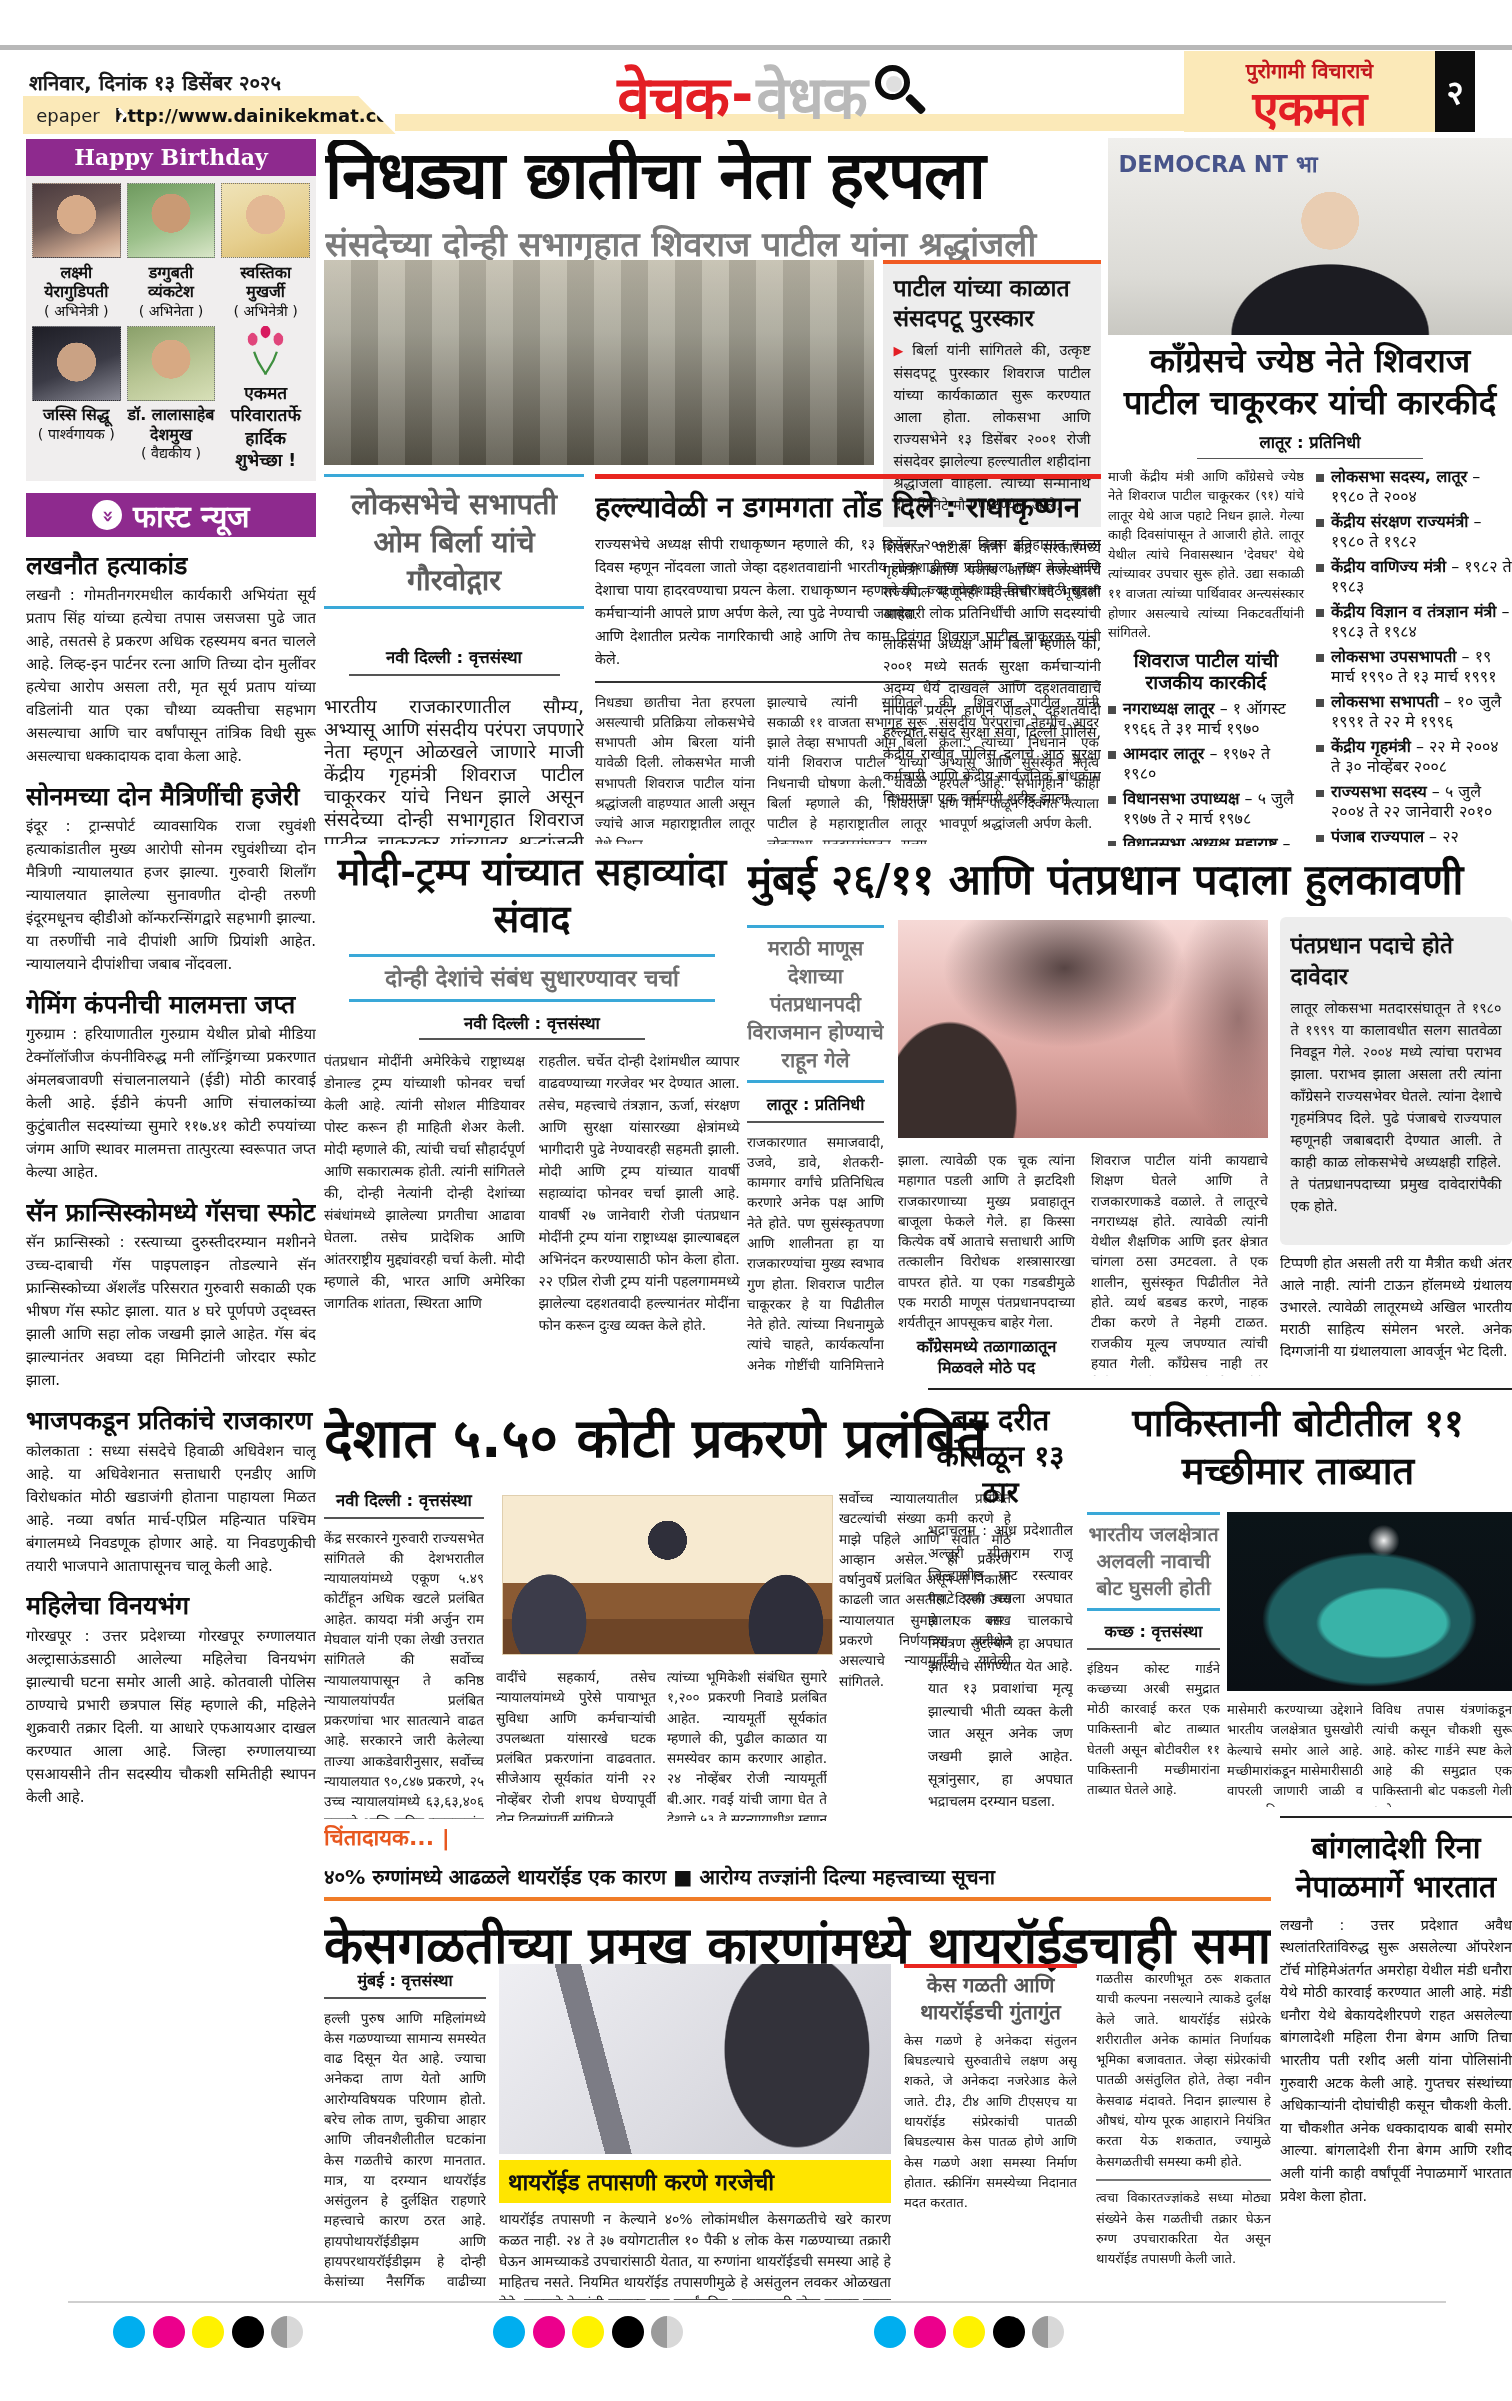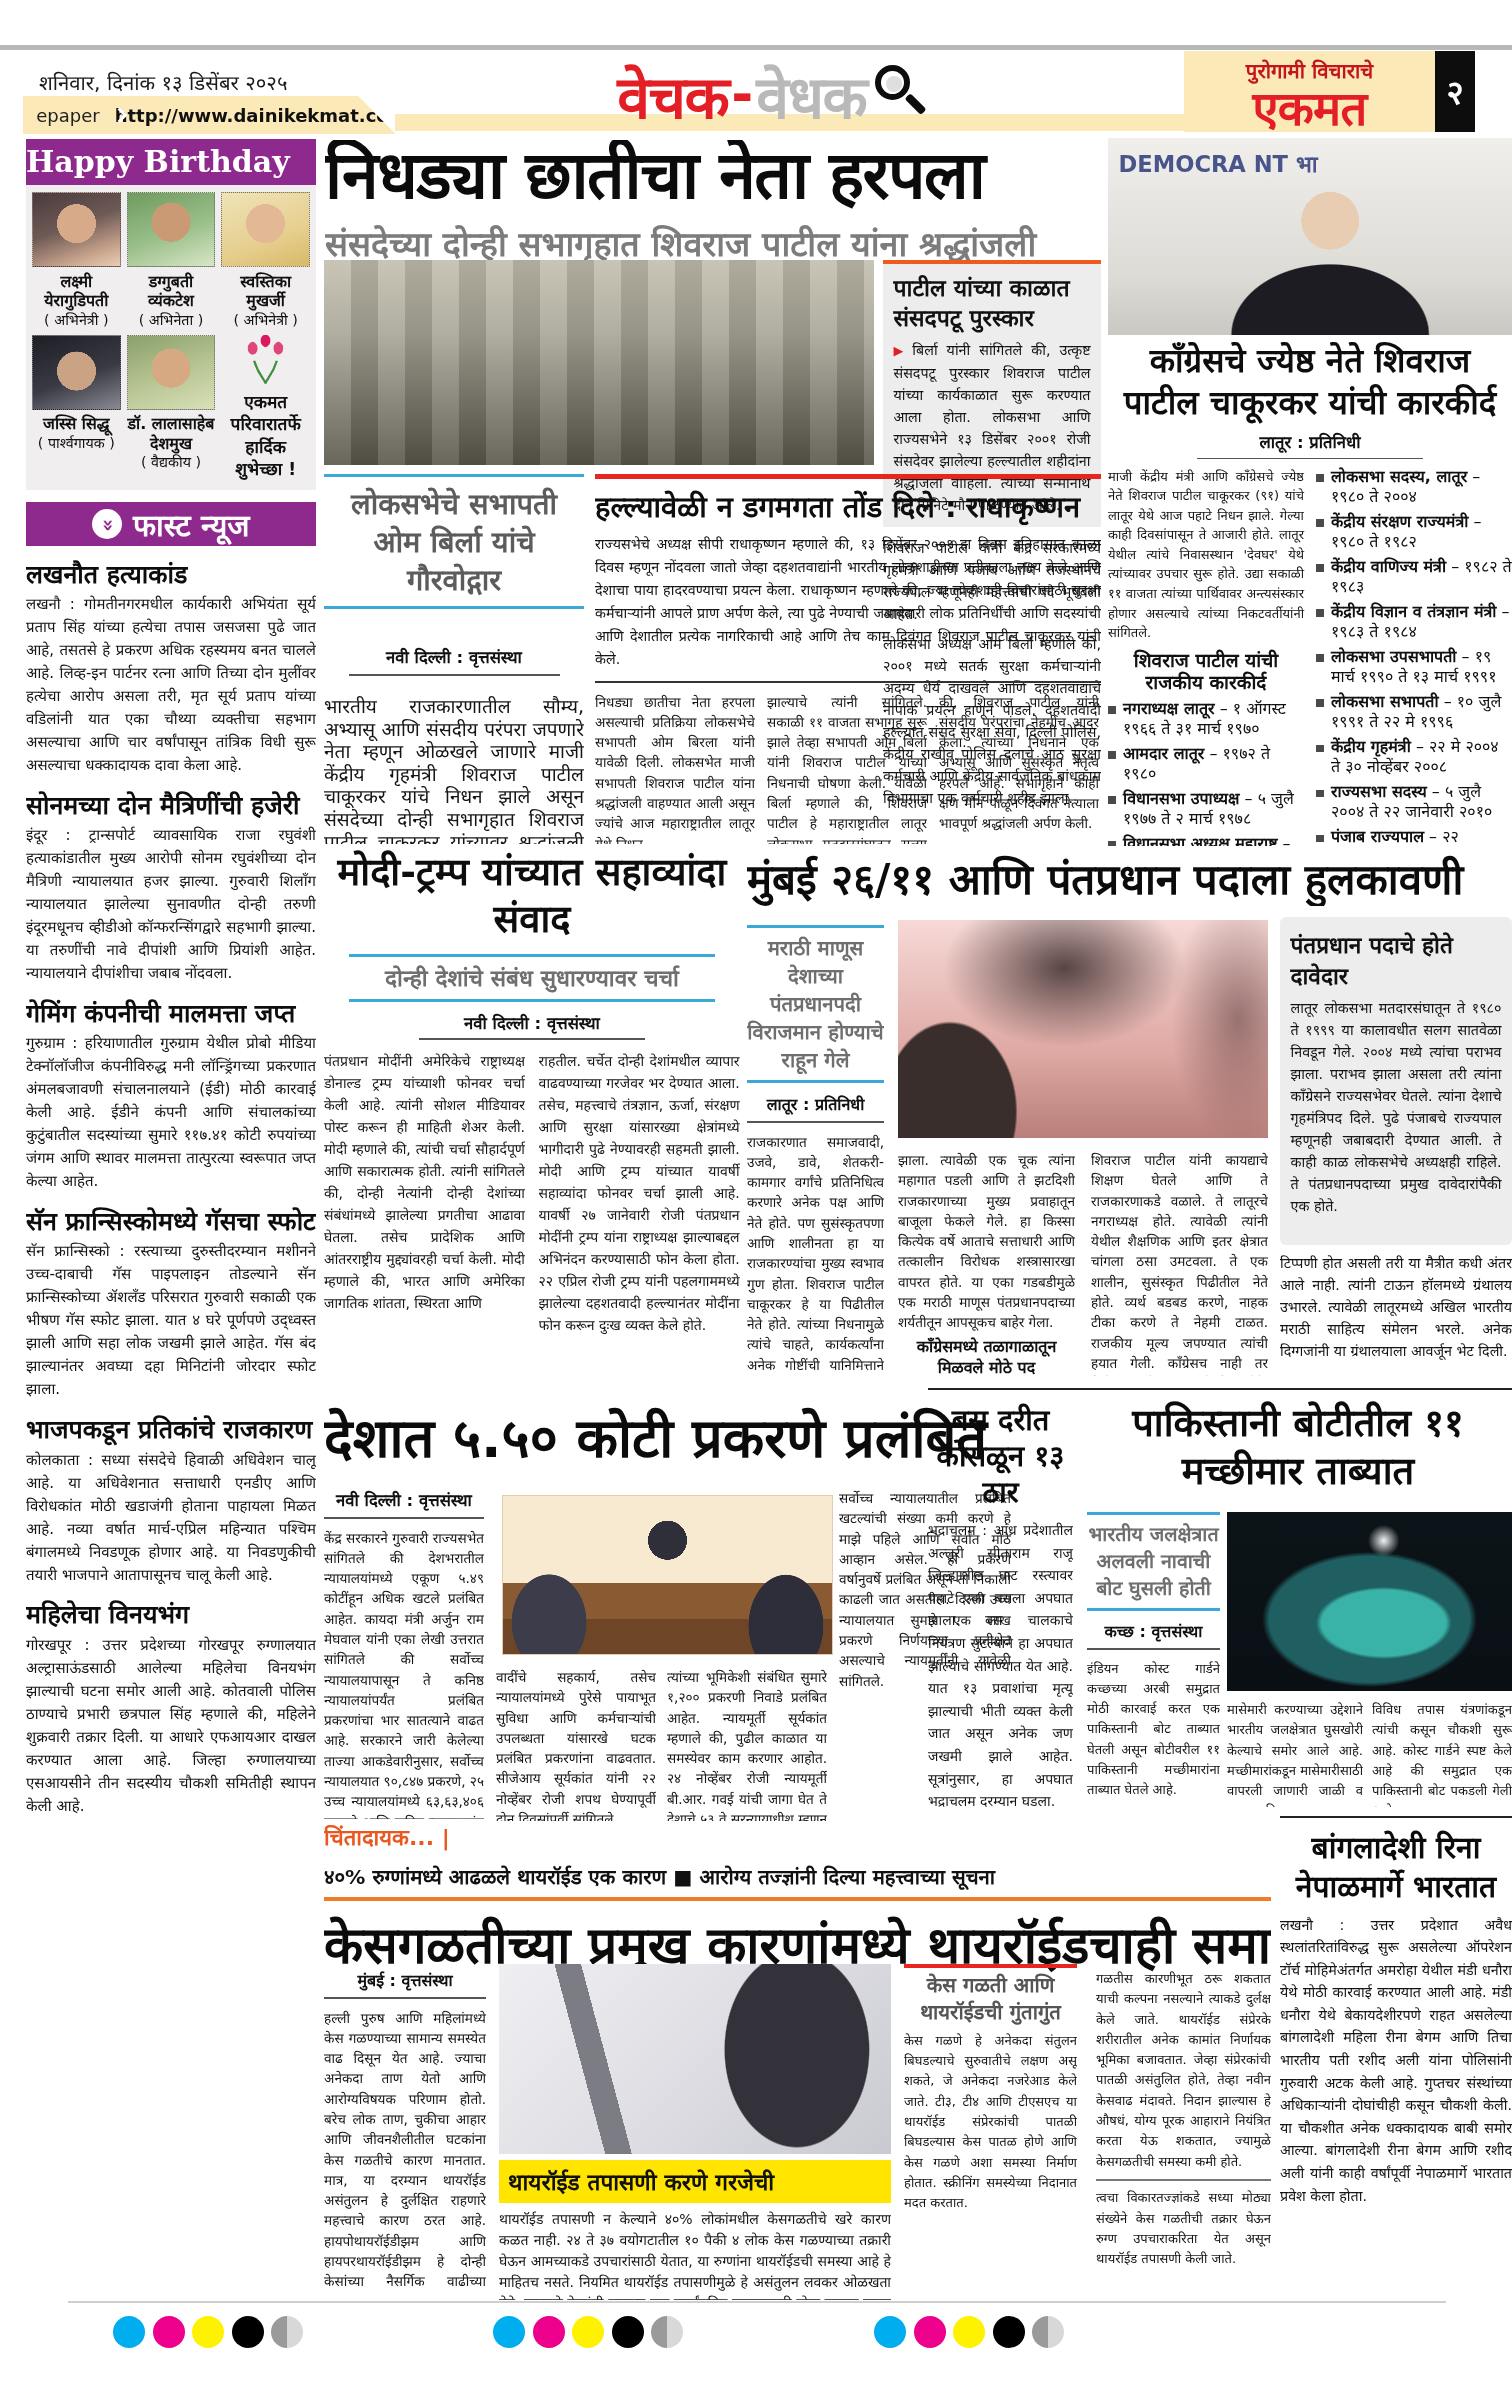--- a/index.html
+++ b/index.html
@@ -7,21 +7,21 @@
   body { font-family:"DejaVu Sans", sans-serif; color:#111; }
   #page { position:relative; width:1512px; height:2401px; background:#fff; overflow:hidden; }
   .abs { position:absolute; }
   .clip { overflow:hidden; }
   .just { text-align:justify; text-justify:inter-word; }
   .bt { font-size:13.6px; line-height:20.3px; color:#141414; }
   .bt-lg { font-size:15px; line-height:23px; color:#141414; }
 
   
   .toprule { left:0; top:45px; width:1512px; height:5.3px; background:#b8b8b8; }
-  .hdr-date { left:39px; top:68px; font-size:20.3px; font-weight:normal; color:#1a1a1a; }
+  .hdr-date { left:29px; top:68px; font-size:20.3px; font-weight:bold; color:#1a1a1a; }
   .epaper-ribbon { left:22.6px; top:96px; width:373px; height:38px; background:#fbe9b8;
     clip-path:polygon(0 0, 90% 0, 100% 100%, 0 100%); display:flex; align-items:center; gap:7.5px; padding-left:13.6px; }
   .epaper-ribbon .lbl { font-size:18px; color:#222; }
   .ep-ic { width:22.6px; height:22.6px; border-radius:50%; background:#e31e24; display:inline-block; position:relative; }
   .ep-ic::after { content:""; position:absolute; left:6.8px; top:6px; width:7.5px; height:7.5px; border-right:3px solid #fff; border-bottom:3px solid #fff; transform:rotate(-45deg); }
   .epaper-ribbon .url { font-size:18px; font-weight:bold; color:#111; }
   .cream-bar { left:395px; top:114px; width:813px; height:17.3px; background:#fbe9b8; }
   .logo-wrap { left:557px; top:53px; width:422px; height:83px; display:flex; align-items:center; justify-content:center; }
   .logo-1 { font-size:59px; font-weight:bold; color:#e31e24; letter-spacing:-1.5px; }
   .logo-sep { font-size:53px; font-weight:bold; color:#e31e24; margin:0 3px; }
@@ -31,21 +31,21 @@
   .mag .lens::after { content:""; position:absolute; left:4.5px; top:4.5px; width:16.6px; height:16.6px; border-radius:50%; background:#c9c9c9; opacity:.6; }
   .mag .handle { position:absolute; left:33px; top:38px; width:22.6px; height:8.3px; background:#0d0d0d; transform:rotate(45deg); border-radius:3px; }
   .mast-box { left:1184px; top:51px; width:251px; height:81px; background:#fbe9b8; text-align:center; padding-top:4.5px; }
   .mast-tag { font-size:20.3px; font-weight:bold; color:#c3161c; }
   .mast-name { font-size:47px; font-weight:bold; color:#e31e24; line-height:50px; letter-spacing:-0.8px; }
   .pgnum-strip { left:1435px; top:51px; width:40px; height:81px; background:#0d0d0d; color:#fff; display:flex; align-items:center; justify-content:center; font-size:33px; font-weight:bold; }
 
   
   #leftcol { left:26px; top:139px; width:290px; height:2112px; overflow:hidden; }
   .bday-box { background:#f0eeee; }
-  .bday-head { background:#8e2a8e; color:#fff; text-align:left; font-size:30px; font-weight:bold;
+  .bday-head { background:#8e2a8e; color:#fff; text-align:center; font-size:22px; font-weight:bold;
     font-family:"DejaVu Serif", serif; padding:4.5px 0 6px; }
   .bday-body { padding:7.5px 6px 9px; }
   .bday-grid { display:grid; grid-template-columns:1fr 1fr 1fr; gap:6px; }
   .bday-cell { text-align:center; }
   .bday-ph { width:100%; height:75px; border:1.5px dotted #777; }
   .p1 { background:radial-gradient(circle 19.6px at 50% 42%, #d7ab89 0 99%, rgba(0,0,0,0) 100%), linear-gradient(160deg,#4a3a3e 0%,#6e5a55 45%,#caa58e 80%,#e8cdb6 100%); }
   .p2 { background:radial-gradient(circle 19.6px at 50% 40%, #c99a74 0 99%, rgba(0,0,0,0) 100%), linear-gradient(160deg,#6f9a5f,#9bc08a 55%,#d9e6c8 100%); }
   .p3 { background:radial-gradient(circle 19.6px at 50% 42%, #e3b894 0 99%, rgba(0,0,0,0) 100%), linear-gradient(160deg,#efe3b8,#e6cf8f 60%,#d9b96a 100%); }
   .p4 { background:radial-gradient(circle 19.6px at 50% 48%, #caa284 0 99%, rgba(0,0,0,0) 100%), linear-gradient(160deg,#1e1e26,#3a3a45 55%,#8a8a95 100%); }
   .p5 { background:radial-gradient(circle 19.6px at 50% 44%, #d7a983 0 99%, rgba(0,0,0,0) 100%), linear-gradient(160deg,#8aa06a,#b9c695 55%,#d8e0b8 100%); }

